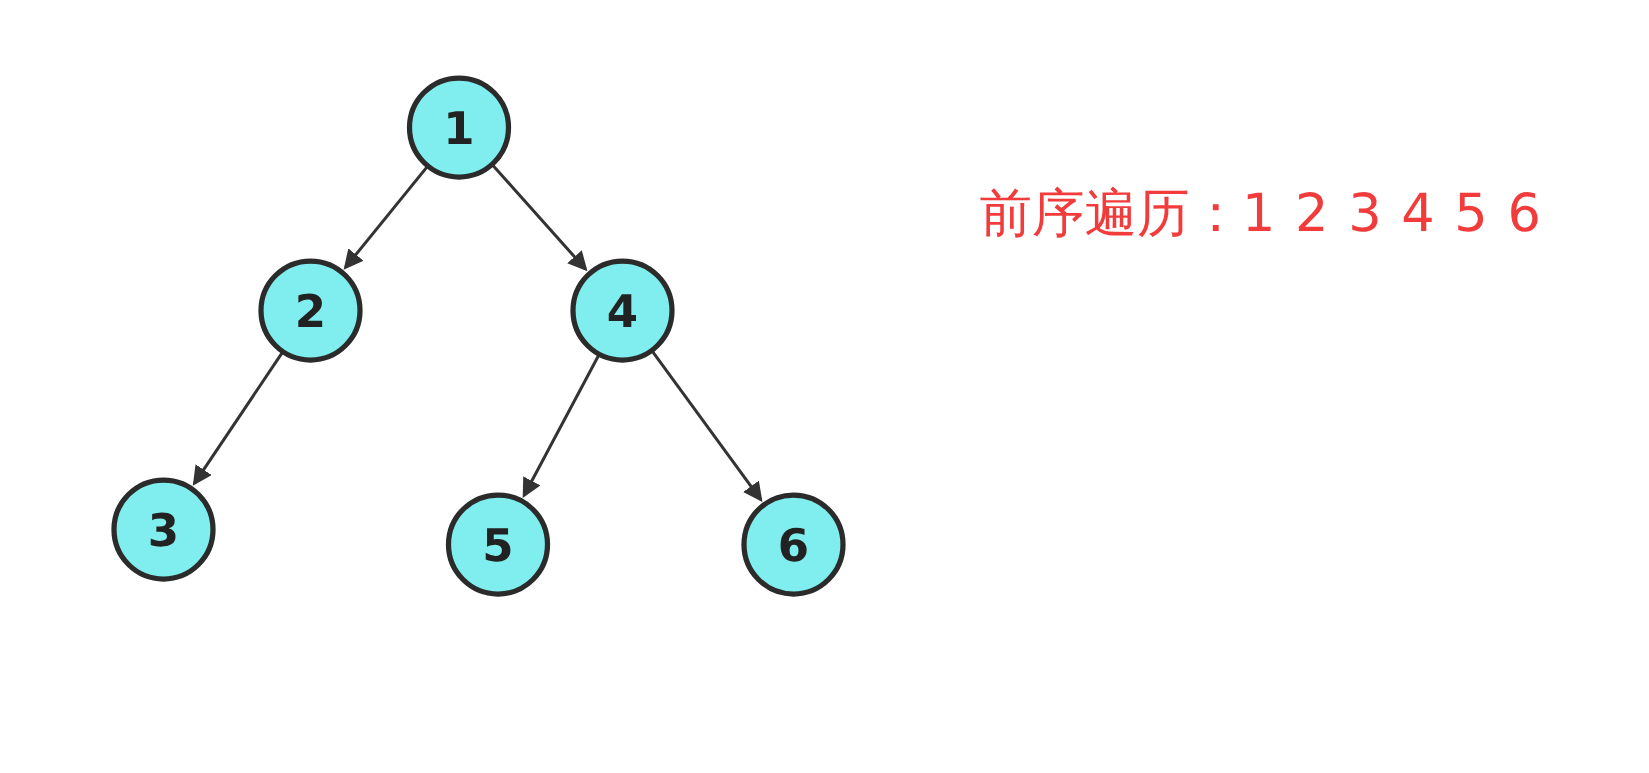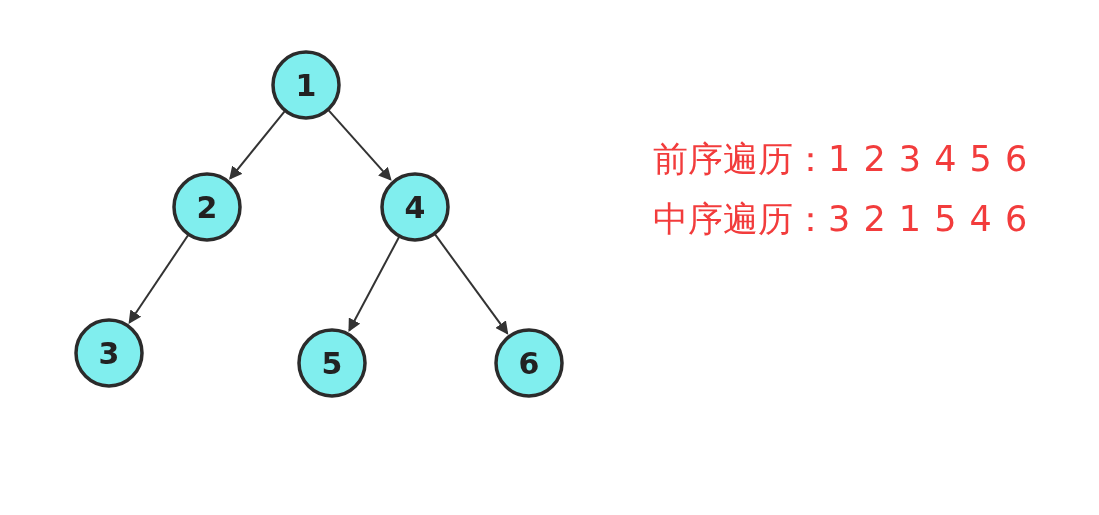--- a/index.html
+++ b/index.html
@@ -16,21 +16,21 @@
     font-family: "DejaVu Sans", "Liberation Sans", sans-serif;
   }
   #tree-svg {
     position: absolute;
     left: 0;
     top: 0;
   }
   #traversal-list {
     position: absolute;
     left: 653px;
-    top: 129px;
+    top: 113px;
     font-size: 35px;
     font-weight: 400;
     white-space: nowrap;
   }
   .traversal-line {
     height: 60px;
     line-height: 60px;
   }
   .traversal-sequence {
     letter-spacing: 1px;
@@ -74,17 +74,14 @@
       <g>
         <circle cx="529" cy="363" r="33" fill="#80EEEE" stroke="#2b2b2b" stroke-width="3.5"></circle>
         <text x="529" y="363" dy="0.36em" text-anchor="middle" font-size="30" font-weight="bold" font-family="&quot;DejaVu Sans&quot;, &quot;Liberation Sans&quot;, sans-serif" fill="#222222">6</text>
       </g>
     </svg>
 
   <div id="traversal-list" style="color: rgb(242, 60, 60);">
     <div class="traversal-line">
       <span>前序遍历：</span><span class="traversal-sequence">1 2 3 4 5 6</span>
     </div>
-    <div class="traversal-line">
-      <span>中序遍历：</span><span class="traversal-sequence">3 2 1 5 4 6</span>
-    </div>
   </div>
 </div>
 
 </body></html>

